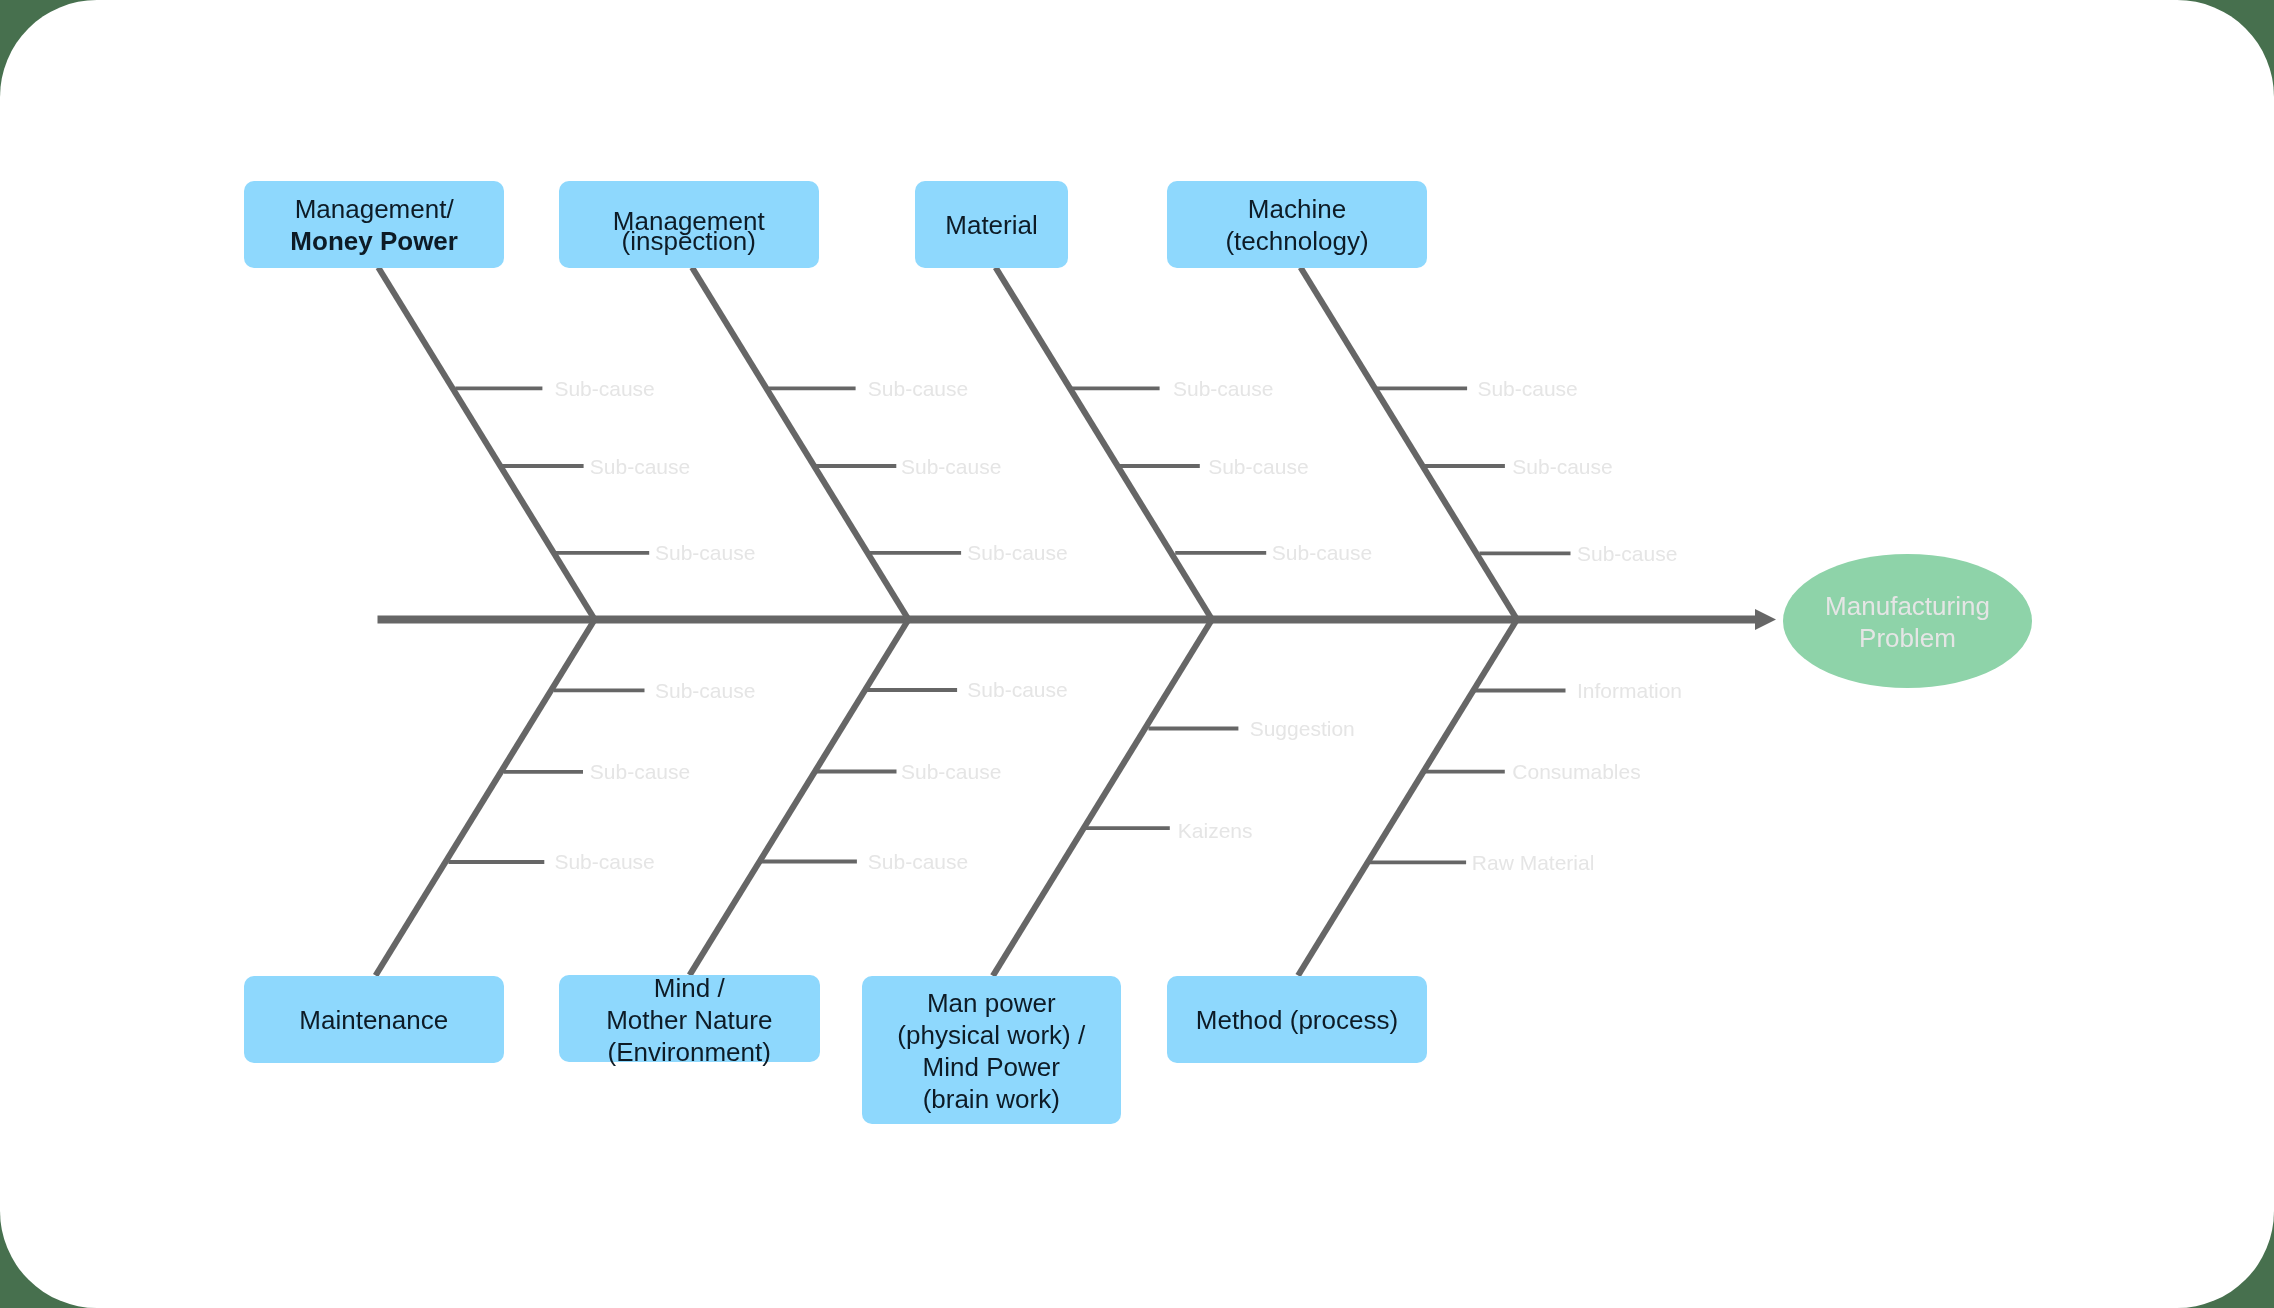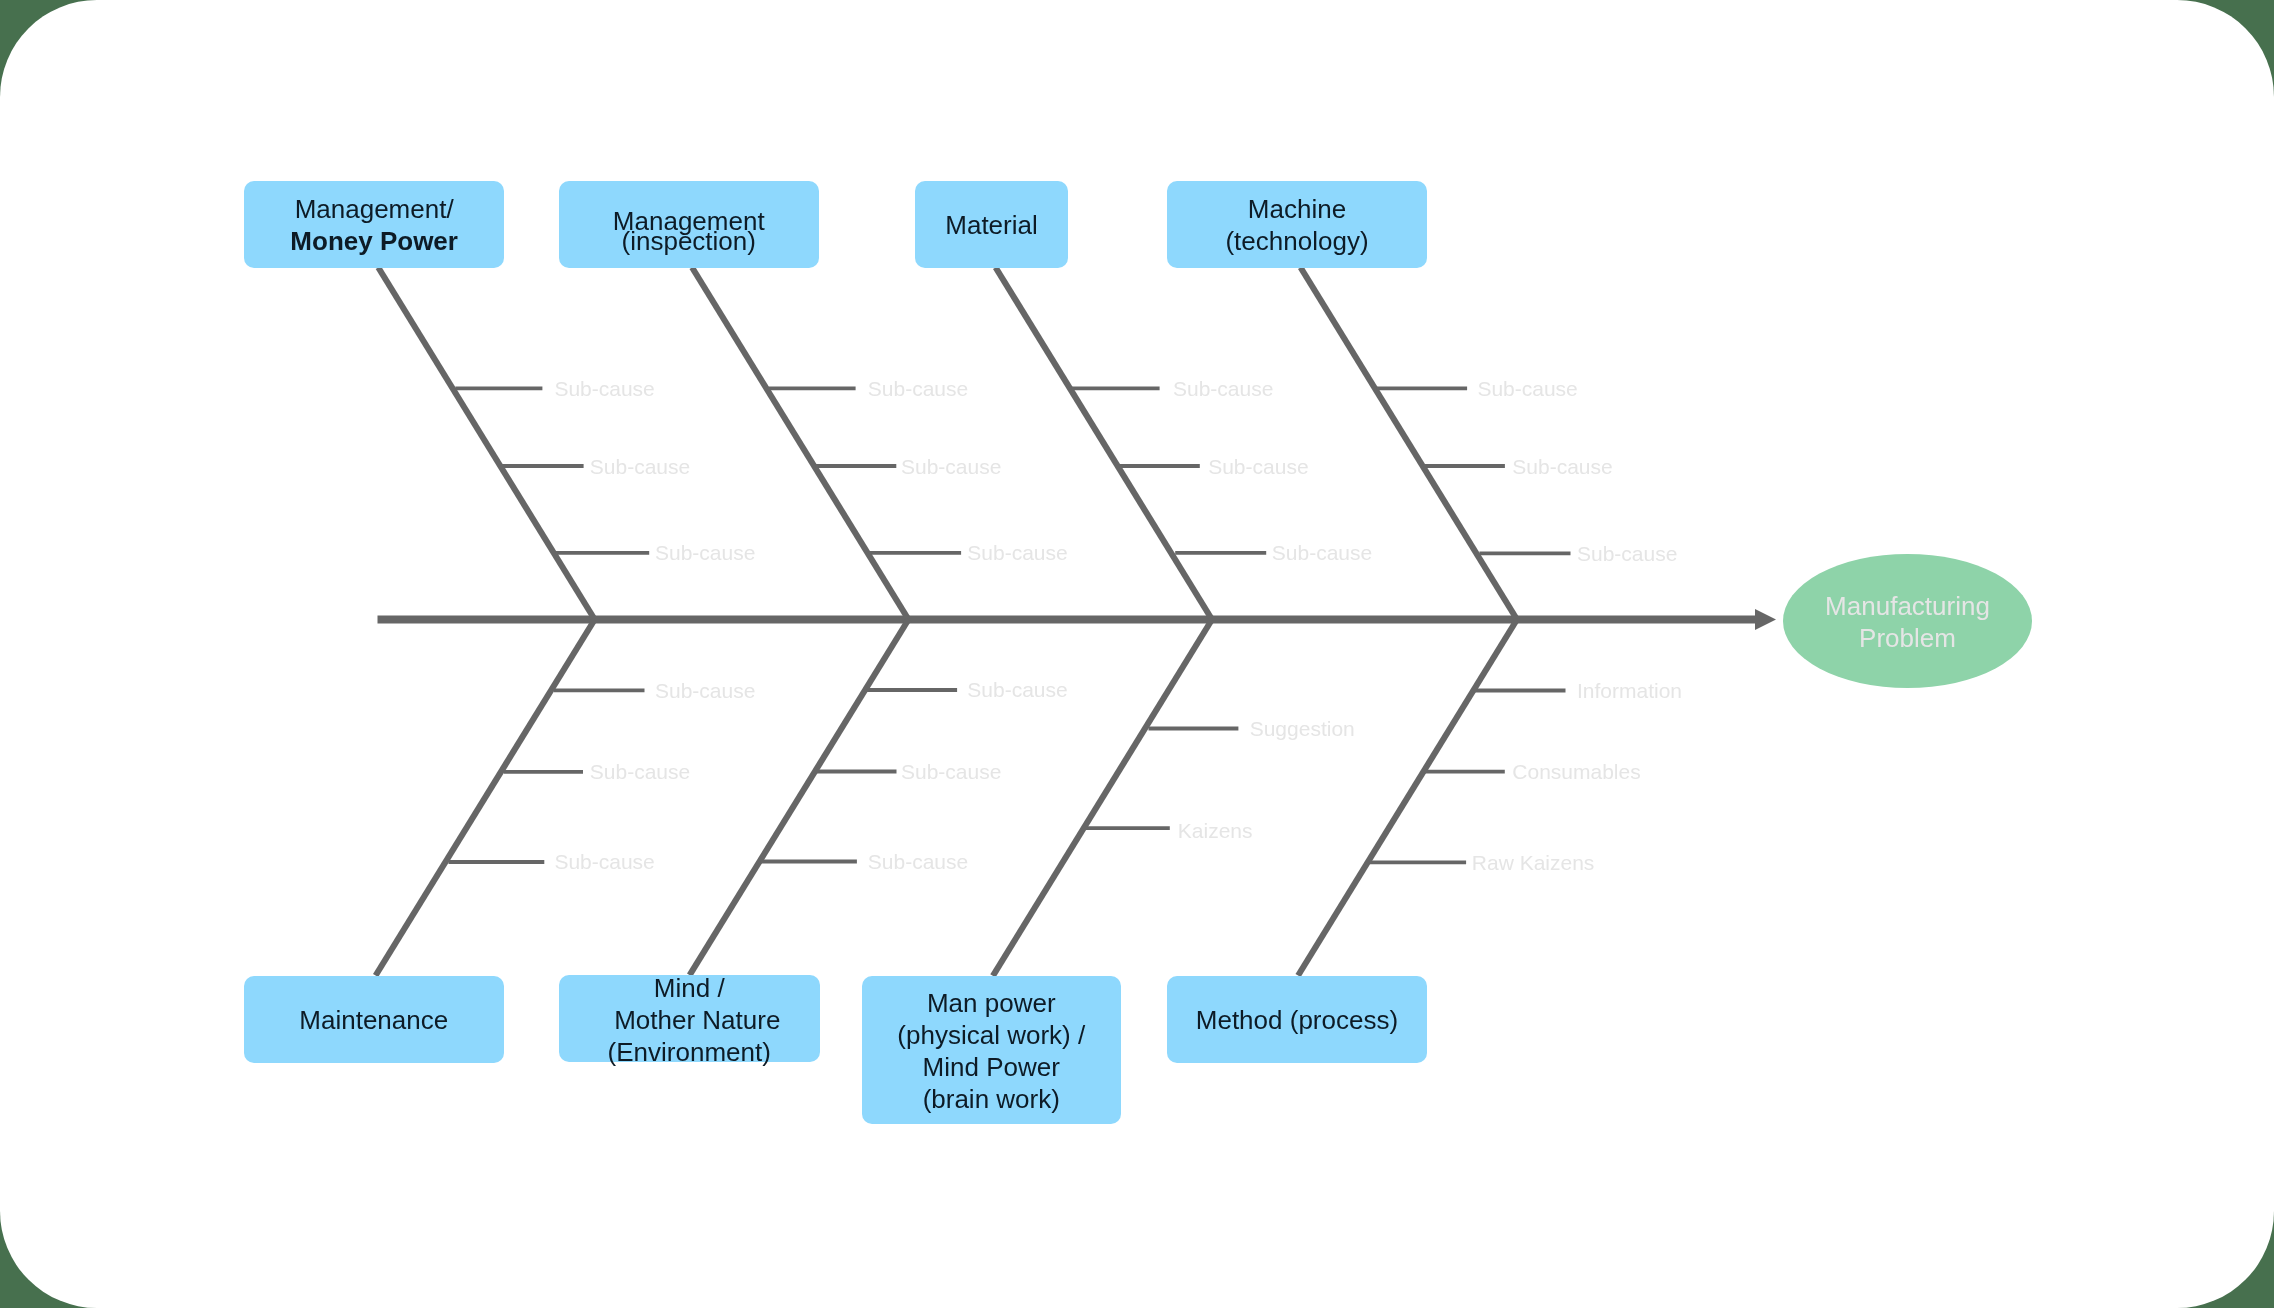--- a/index.html
+++ b/index.html
@@ -90,21 +90,21 @@
 <div class="cat-line" style="left:688.75px;top:228.0px;">(inspection)</div>
 <div class="cat-box" style="left:915.0px;top:180.5px;width:153.0px;height:87px;"></div>
 <div class="cat-line" style="left:991.5px;top:212.0px;">Material</div>
 <div class="cat-box" style="left:1167.0px;top:180.5px;width:260.0px;height:87px;"></div>
 <div class="cat-line" style="left:1297.0px;top:196.0px;text-align:right;">Machine</div>
 <div class="cat-line" style="left:1297.0px;top:228.0px;">(technology)</div>
 <div class="cat-box" style="left:243.5px;top:975.5px;width:260.5px;height:87px;"></div>
 <div class="cat-line" style="left:373.75px;top:1007.0px;">Maintenance</div>
 <div class="cat-box" style="left:559.0px;top:975.2px;width:260.5px;height:87px;"></div>
 <div class="cat-line" style="left:689.25px;top:974.7px;">Mind /</div>
-<div class="cat-line" style="left:689.25px;top:1006.7px;margin-left:8px;">Mother Nature</div>
+<div class="cat-line" style="left:689.25px;top:1006.7px;">Mother Nature</div>
 <div class="cat-line" style="left:689.25px;top:1038.7px;">(Environment)</div>
 <div class="cat-box" style="left:861.5px;top:975.8px;width:259.5px;height:147.8px;"></div>
 <div class="cat-line" style="left:991.25px;top:989.7px;">Man power</div>
 <div class="cat-line" style="left:991.25px;top:1021.7px;">(physical work) /</div>
 <div class="cat-line" style="left:991.25px;top:1053.7px;">Mind Power</div>
 <div class="cat-line" style="left:991.25px;top:1085.7px;">(brain work)</div>
 <div class="cat-box" style="left:1166.7px;top:975.5px;width:260.5px;height:87px;"></div>
 <div class="cat-line" style="left:1296.95px;top:1007.0px;">Method (process)</div>
 <div class="sub-label" style="left:554.4px;top:377.8px;">Sub-cause</div>
 <div class="sub-label" style="left:589.8px;top:455.5px;">Sub-cause</div>
@@ -121,18 +121,18 @@
 <div class="sub-label" style="left:655.0px;top:679.6999999999999px;">Sub-cause</div>
 <div class="sub-label" style="left:589.8px;top:761.1999999999999px;">Sub-cause</div>
 <div class="sub-label" style="left:554.4px;top:851.4px;">Sub-cause</div>
 <div class="sub-label" style="left:967.3px;top:679.4px;">Sub-cause</div>
 <div class="sub-label" style="left:901.0px;top:760.9px;">Sub-cause</div>
 <div class="sub-label" style="left:867.8px;top:850.9px;">Sub-cause</div>
 <div class="sub-label" style="left:1249.7px;top:718.3px;">Suggestion</div>
 <div class="sub-label" style="left:1177.8px;top:820.0999999999999px;">Kaizens</div>
 <div class="sub-label" style="left:1577.0px;top:679.9px;">Information</div>
 <div class="sub-label" style="left:1512.3px;top:761.0999999999999px;">Consumables</div>
-<div class="sub-label" style="left:1471.8px;top:851.6999999999999px;">Raw Kaizens</div>
+<div class="sub-label" style="left:1471.8px;top:851.6999999999999px;">Raw Material</div>
 <div class="effect" style="left:1783.0px;top:553.6px;width:249.0px;height:134.0px;"></div>
 <div class="eff-line" style="left:1907.5px;top:592.6px;">Manufacturing</div>
 <div class="eff-line" style="left:1907.5px;top:624.6px;">Problem</div>
   </div>
 </div>
 
 </body></html>

